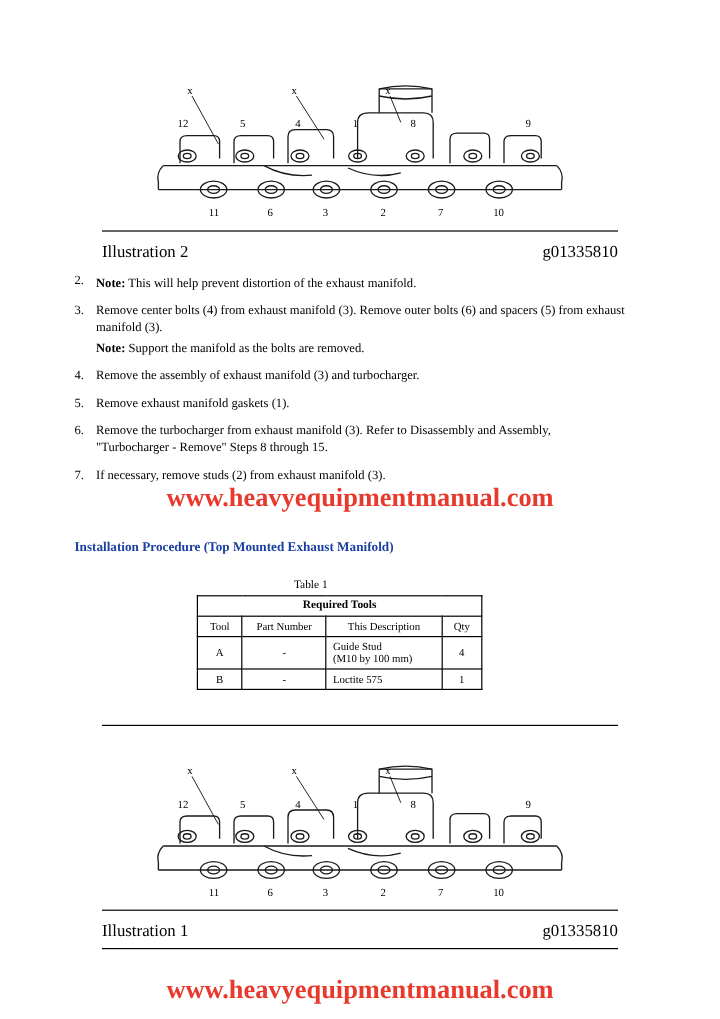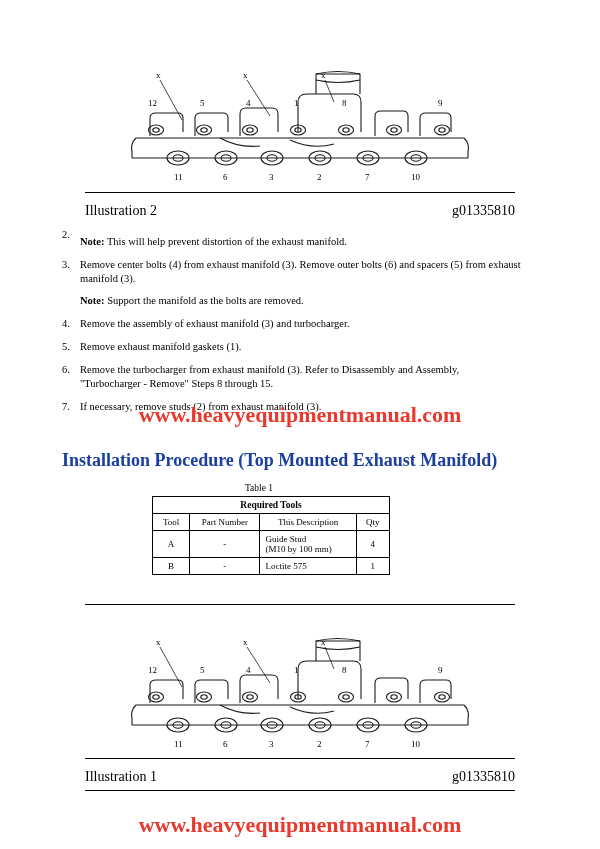--- a/index.html
+++ b/index.html
@@ -63,47 +63,47 @@
   }
   .step-num {
     width: 18px;
     flex: 0 0 18px;
     text-align: left;
   }
   .step-body {
     flex: 1;
   }
   .note {
-    margin-top: 7px;
+    margin-top: 2px;
   }
   .note b {
     font-weight: bold;
   }
 
   
   .section-heading {
     position: absolute;
     left: 62px;
     width: 470px;
     font-family: "Liberation Serif", serif;
     font-weight: bold;
-    font-size: 18px;
+    font-size: 11px;
     color: #1b3fa0;
   }
 
   
   .table-caption {
     position: absolute;
     width: 518px;
     text-align: center;
     font-size: 9.5px;
   }
   .req-table {
     position: absolute;
-    left: 152px;
+    left: 164px;
     border-collapse: collapse;
     font-size: 9px;
     width: 238px;
   }
   .req-table td, .req-table th {
     border: 1px solid #000;
     padding: 3px 4px;
     text-align: center;
     vertical-align: middle;
     font-weight: normal;

